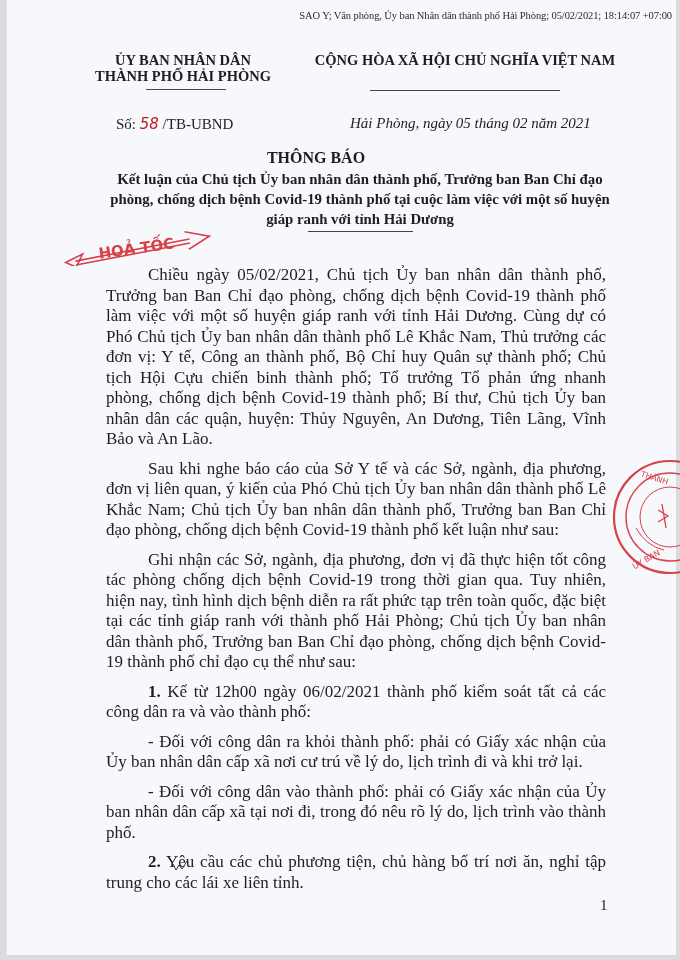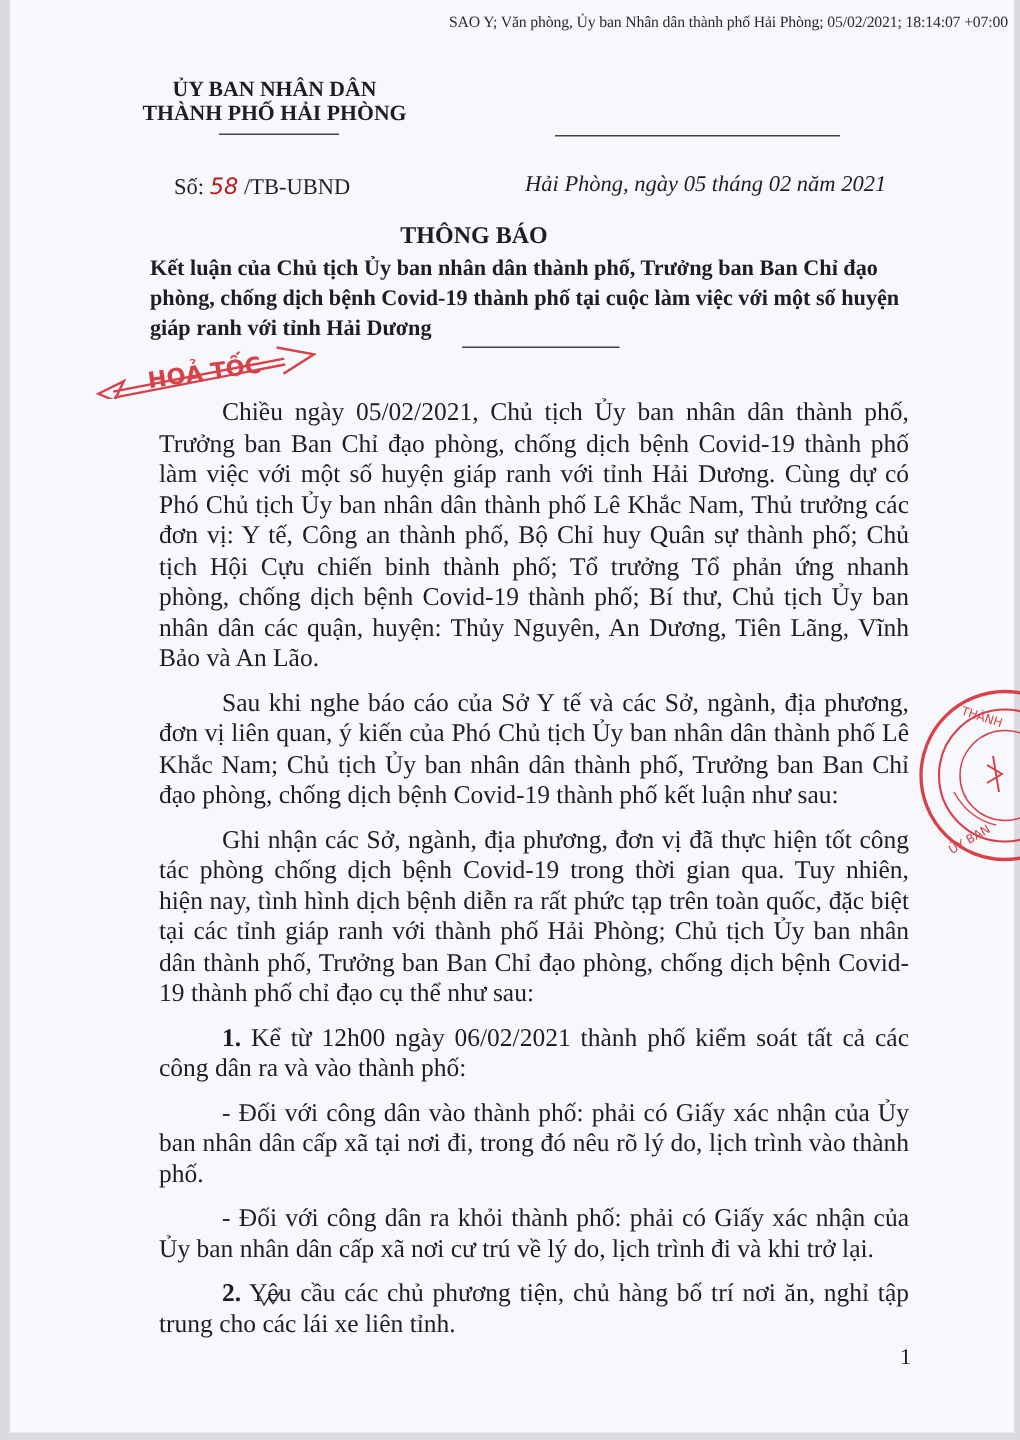--- a/index.html
+++ b/index.html
@@ -21,21 +21,21 @@
   }
   .hdr-left { left: 88px; top: 52px; width: 190px; text-align: center; font-weight: bold; font-size: 14.5px; line-height: 16px; }
   .hdr-right { left: 300px; top: 52px; width: 330px; text-align: center; font-weight: bold; font-size: 14.5px; line-height: 16px; }
   .hdr-right .motto { font-size: 14.5px; }
   .uline-left { left: 146px; top: 89px; width: 80px; height: 1px; background: #444; }
   .uline-right { left: 370px; top: 90px; width: 190px; height: 1px; background: #444; }
   .so { left: 116px; top: 115px; font-size: 15px; }
   .so .num { font-family: "DejaVu Sans", sans-serif; font-style: italic; font-size: 15px; color: #b91c1c; }
   .date { left: 350px; top: 115px; font-size: 15px; font-style: italic; }
   .title { left: 0; width: 632px; top: 149px; text-align: center; font-weight: bold; font-size: 16px; }
-  .subtitle { left: 100px; width: 520px; top: 169px; font-weight: bold; font-size: 14.8px; line-height: 20px; }
+  .subtitle { left: 100px; width: 520px; top: 169px; text-align: center; font-weight: bold; font-size: 14.8px; line-height: 20px; }
   .sub-uline { left: 308px; top: 231px; width: 105px; height: 1px; background: #444; }
   .stamp-hoa-toc { left: 60px; top: 226px; width: 160px; height: 40px; }
   .body { left: 106px; width: 500px; font-size: 17px; line-height: 20.5px; text-align: justify; }
   .body p { margin: 0 0 9px 0; text-indent: 42px; }
   .body b { font-weight: bold; }
   .red-seal { left: 606px; top: 458px; width: 76px; height: 118px; }
   .sig-mark { left: 172px; top: 860px; width: 16px; height: 12px; }
   .page-num { left: 600px; top: 897px; font-size: 15px; }
 </style>
 </head>
@@ -45,20 +45,21 @@
 
 <div class="abs sao-y">SAO Y; Văn phòng, Ủy ban Nhân dân thành phố Hải Phòng; 05/02/2021; 18:14:07 +07:00</div>
 
 <div class="abs hdr-left">
   <div>ỦY BAN NHÂN DÂN</div>
   <div>THÀNH PHỐ HẢI PHÒNG</div>
 </div>
 <div class="abs uline-left"></div>
 
 <div class="abs hdr-right">
+  <div>CỘNG HÒA XÃ HỘI CHỦ NGHĨA VIỆT NAM</div>
 </div>
 <div class="abs uline-right"></div>
 
 <div class="abs so">
   <span>Số: </span><span class="num">58</span><span> /TB-UBND</span>
 </div>
 <div class="abs date">Hải Phòng, ngày 05 tháng 02 năm 2021</div>
 
 <div class="abs title">THÔNG BÁO</div>
 <div class="abs subtitle">Kết luận của Chủ tịch Ủy ban nhân dân thành phố, Trưởng ban Ban Chỉ đạo phòng, chống dịch bệnh Covid-19 thành phố tại cuộc làm việc với một số huyện giáp ranh với tỉnh Hải Dương</div>
@@ -72,22 +73,22 @@
     <path d="M126 12 L150 20 L128 30"></path>
     <text x="38" y="27" font-family="DejaVu Sans, sans-serif" font-weight="bold" font-size="15" fill="#d8404a" stroke="none">HOẢ TỐC</text>
   </g>
 </svg>
 
 <div class="abs body" style="top:265px;">
   <p>Chiều ngày 05/02/2021, Chủ tịch Ủy ban nhân dân thành phố, Trưởng ban Ban Chỉ đạo phòng, chống dịch bệnh Covid-19 thành phố làm việc với một số huyện giáp ranh với tỉnh Hải Dương. Cùng dự có Phó Chủ tịch Ủy ban nhân dân thành phố Lê Khắc Nam, Thủ trưởng các đơn vị: Y tế, Công an thành phố, Bộ Chỉ huy Quân sự thành phố; Chủ tịch Hội Cựu chiến binh thành phố; Tổ trưởng Tổ phản ứng nhanh phòng, chống dịch bệnh Covid-19 thành phố; Bí thư, Chủ tịch Ủy ban nhân dân các quận, huyện: Thủy Nguyên, An Dương, Tiên Lãng, Vĩnh Bảo và An Lão.</p>
   <p>Sau khi nghe báo cáo của Sở Y tế và các Sở, ngành, địa phương, đơn vị liên quan, ý kiến của Phó Chủ tịch Ủy ban nhân dân thành phố Lê Khắc Nam; Chủ tịch Ủy ban nhân dân thành phố, Trưởng ban Ban Chỉ đạo phòng, chống dịch bệnh Covid-19 thành phố kết luận như sau:</p>
   <p>Ghi nhận các Sở, ngành, địa phương, đơn vị đã thực hiện tốt công tác phòng chống dịch bệnh Covid-19 trong thời gian qua. Tuy nhiên, hiện nay, tình hình dịch bệnh diễn ra rất phức tạp trên toàn quốc, đặc biệt tại các tỉnh giáp ranh với thành phố Hải Phòng; Chủ tịch Ủy ban nhân dân thành phố, Trưởng ban Ban Chỉ đạo phòng, chống dịch bệnh Covid-19 thành phố chỉ đạo cụ thể như sau:</p>
   <p><b>1.</b><span> Kể từ 12h00 ngày 06/02/2021 thành phố kiểm soát tất cả các công dân ra và vào thành phố:</span></p>
+  <p>- Đối với công dân ra khỏi thành phố: phải có Giấy xác nhận của Ủy ban nhân dân cấp xã nơi cư trú về lý do, lịch trình đi và khi trở lại.</p>
   <p>- Đối với công dân vào thành phố: phải có Giấy xác nhận của Ủy ban nhân dân cấp xã tại nơi đi, trong đó nêu rõ lý do, lịch trình vào thành phố.</p>
-  <p>- Đối với công dân ra khỏi thành phố: phải có Giấy xác nhận của Ủy ban nhân dân cấp xã nơi cư trú về lý do, lịch trình đi và khi trở lại.</p>
   <p><b>2.</b><span> Yêu cầu các chủ phương tiện, chủ hàng bố trí nơi ăn, nghỉ tập trung cho các lái xe liên tỉnh.</span></p>
 </div>
 
 <svg class="abs red-seal" viewBox="0 0 76 118">
   <g fill="none" stroke="#d8404a">
     <circle cx="64" cy="59" r="56" stroke-width="2.2"></circle>
     <circle cx="64" cy="59" r="44" stroke-width="1.4"></circle>
     <circle cx="64" cy="59" r="30" stroke-width="1"></circle>
     <path d="M52 52 l10 6 l-10 6 M56 46 l4 24" stroke-width="1.3"></path>
     <path d="M30 70 q10 18 28 22" stroke-width="1"></path>

